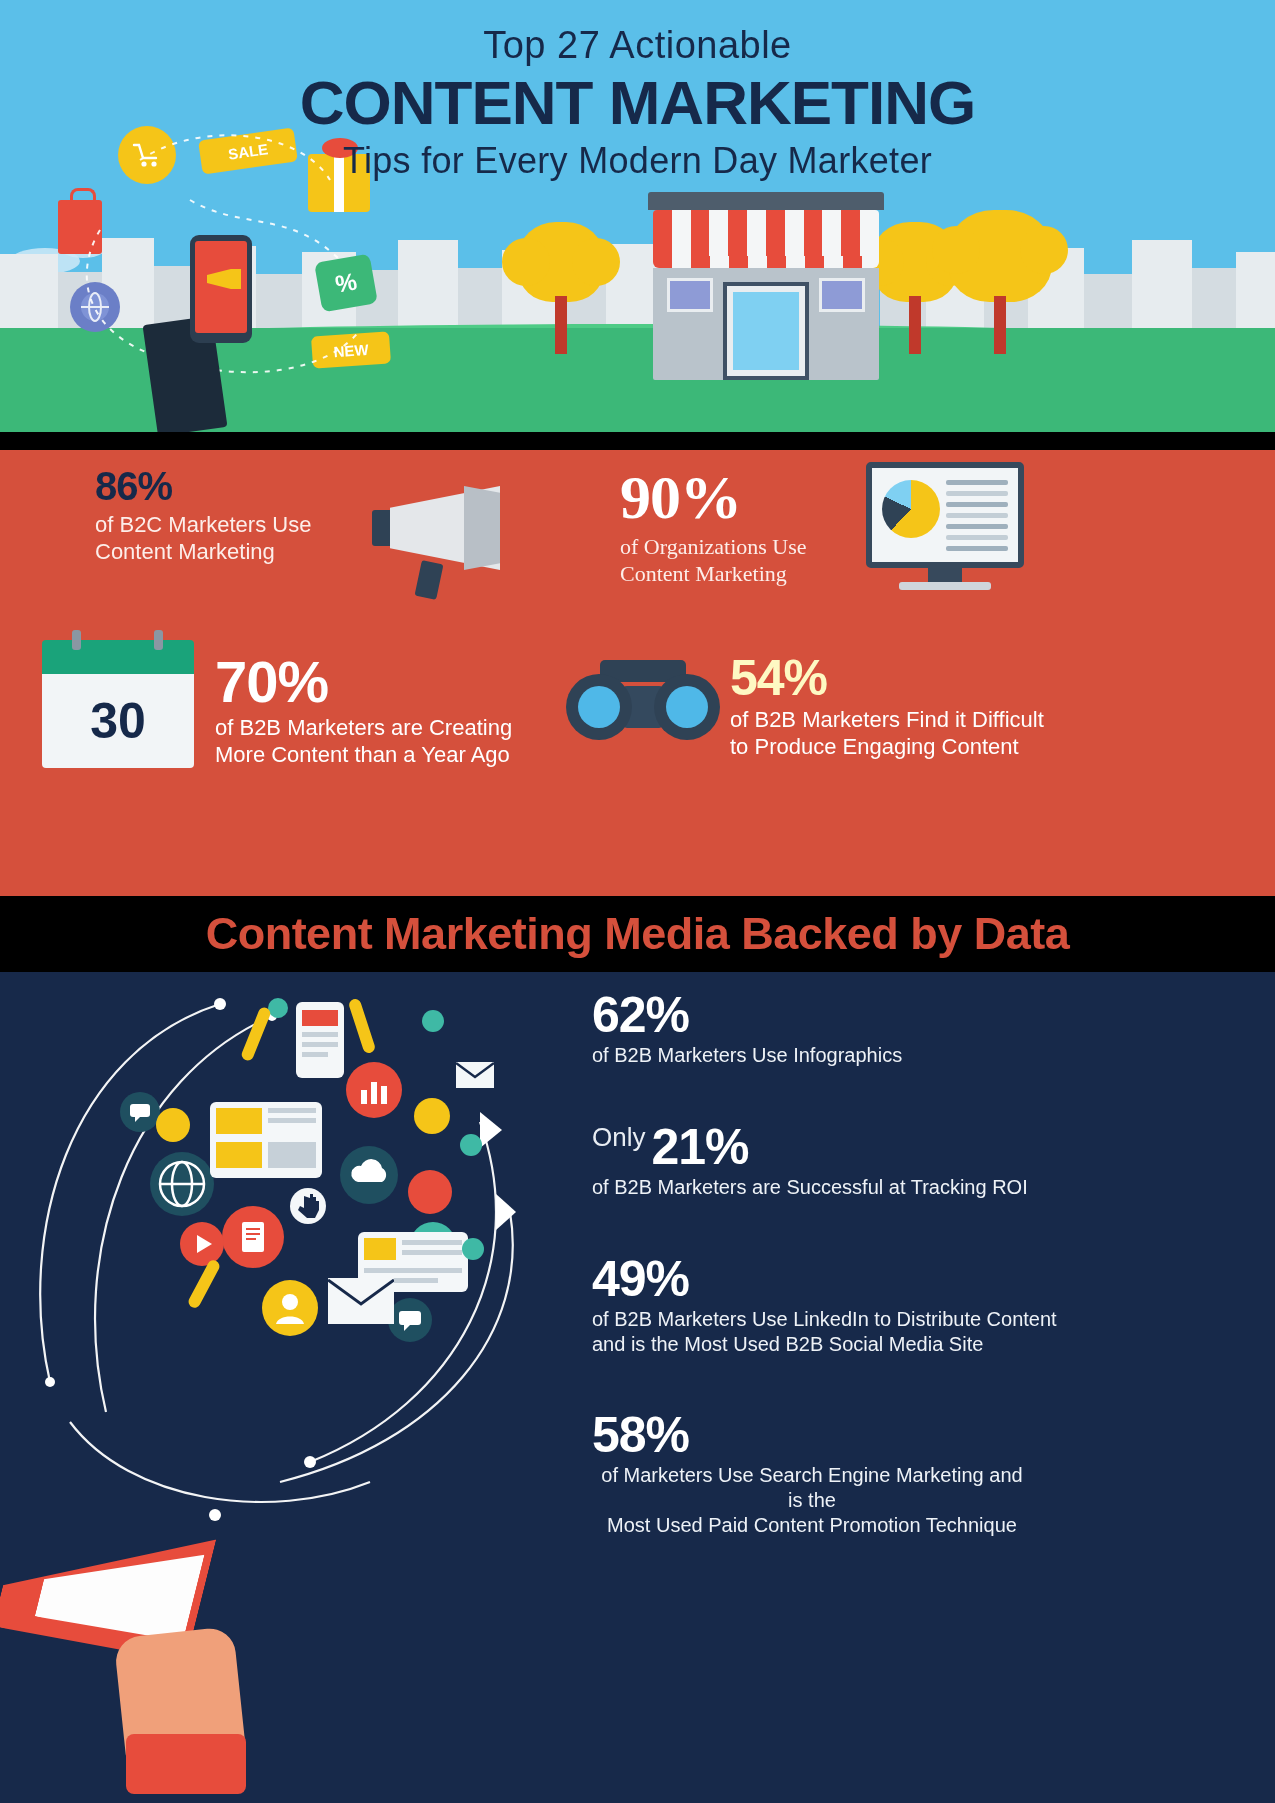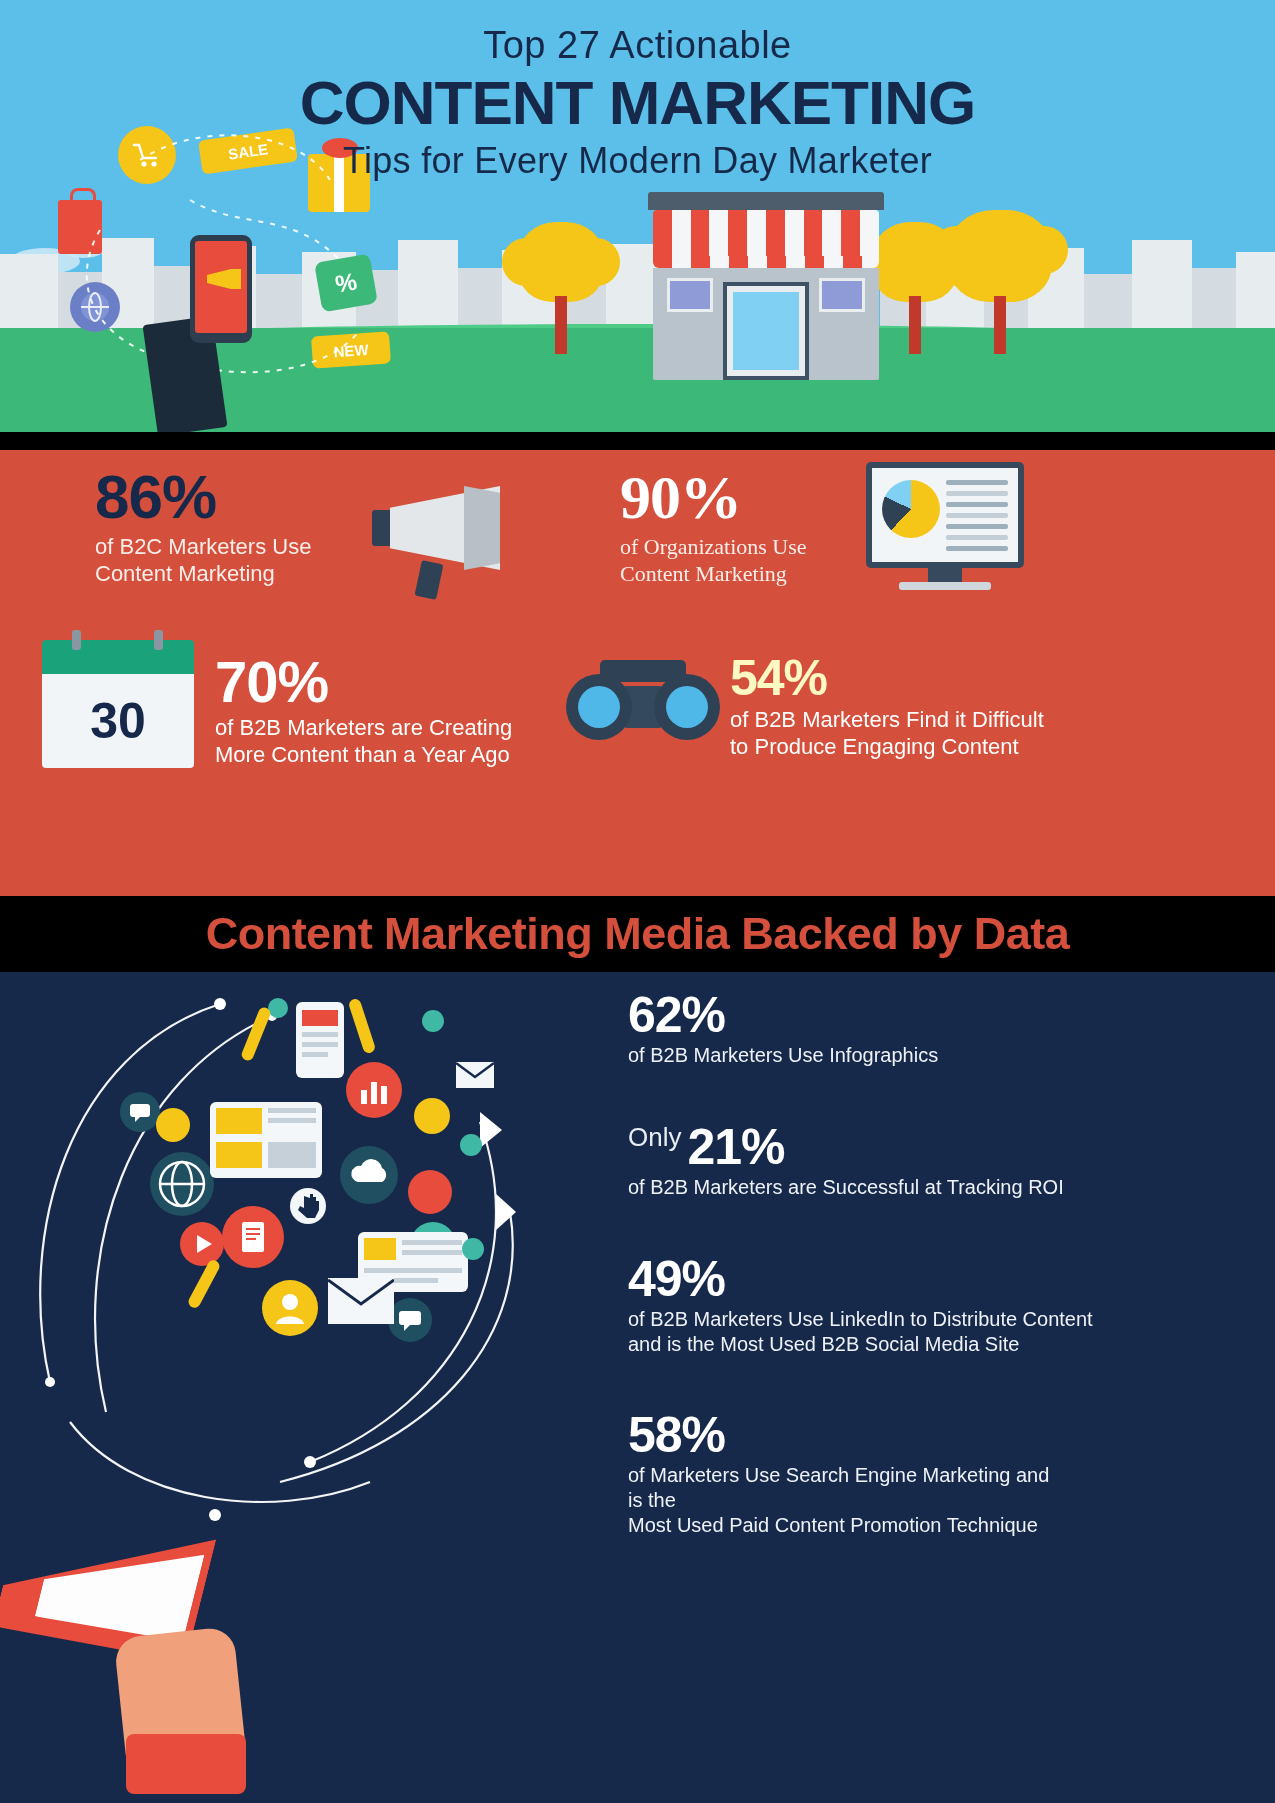--- a/index.html
+++ b/index.html
@@ -77,21 +77,21 @@
 
   
   .red-sec { position:relative; width:1275px; height:446px; background:#d5503c; }
   .stat { position:absolute; }
   .pct { font-weight:800; letter-spacing:-1px; line-height:1; }
   .pct-navy { color:#16294a; }
   .pct-white { color:#ffffff; }
   .cap { color:#fdeeea; font-weight:300; line-height:1.22; }
 
   #s86 { left:95px; top:16px; width:300px; }
-  #s86 .pct { font-size:62px; }
+  #s86 .pct { font-size:40px; }
   #s86 .cap { font-size:22px; margin-top:6px; }
   #s90 { left:620px; top:16px; width:300px;font-family:Liberation Serif, serif; }
   #s90 .pct { font-size:62px; }
   #s90 .cap { font-size:22px; margin-top:6px; }
   #s70 { left:215px; top:203px; width:350px; }
   #s70 .pct { font-size:58px; }
   #s70 .cap { font-size:22px; margin-top:4px; color:#fff; }
   #s54 { left:730px; top:203px; width:370px; }
   #s54 .pct { font-size:50px; color:#fef9c3; }
   #s54 .cap { font-size:22px; margin-top:4px; color:#fff; }
@@ -131,30 +131,30 @@
   .bn-l { left:0; } .bn-r { right:0; }
   .bn-mid{ position:absolute; left:56px; top:26px; width:42px; height:42px; background:#34495e; border-radius:5px; }
   .bn-top{ position:absolute; left:34px; top:0px; width:86px; height:22px; background:#2f4255; border-radius:5px; }
 
   
   .banner { width:1275px; height:76px; background:#000; display:flex; align-items:center; justify-content:center; }
   .banner h2 { color:#d5503c; font-size:45px; font-weight:800; letter-spacing:-.5px; }
 
   
   .navy { position:relative; width:1275px; height:831px; background:#17294a; overflow:hidden; }
-  .navy .stat2 { position:absolute; left:628px; }
+  .navy .stat2 { position:absolute; left:592px; }
   .navy .pct2 { color:#fff; font-weight:800; font-size:50px; line-height:1; letter-spacing:-1px; }
   .navy .only { color:#e8edf3; font-weight:300; font-size:26px; margin-right:6px; }
   .navy .cap2 { color:#eef2f7; font-weight:300; font-size:20px; line-height:1.25; margin-top:3px; }
   #n62 { top:18px; }
   #n21 { top:150px; }
   #n21 .row { display:flex; align-items:flex-start; }
   #n94 { top:282px; }
   #n58 { top:438px; }
-  #n58 .cap2 { width:440px; }
+  #n58 .cap2 { text-align:center; width:440px; }
 
   
   .cluster { position:absolute; left:10px; top:10px; width:560px; height:560px; }
   .ci { position:absolute; border-radius:50%; }
   .sq { position:absolute; border-radius:6px; }
   .big-meg { position:absolute; left:8px; top:470px; width:300px; height:290px; }
   .bm-cone{ position:absolute; left:0; top:60px; width:196px; height:150px; background:#e74c3c;
             clip-path:polygon(0 72%, 100% 8%, 100% 92%, 0 100%); transform:rotate(14deg); }
   .bm-inner{ position:absolute; left:38px; top:82px; width:150px; height:112px; background:#fdfdfd;
              clip-path:polygon(0 66%, 100% 10%, 100% 90%, 0 100%); transform:rotate(14deg); }

